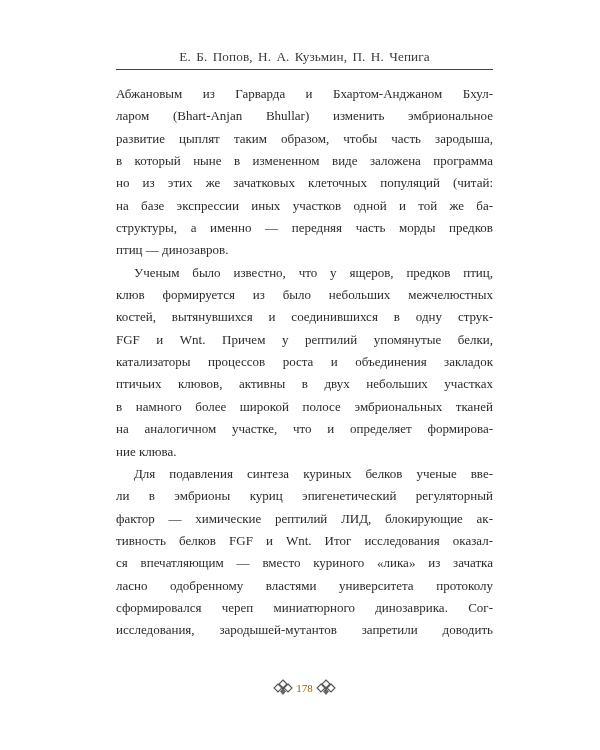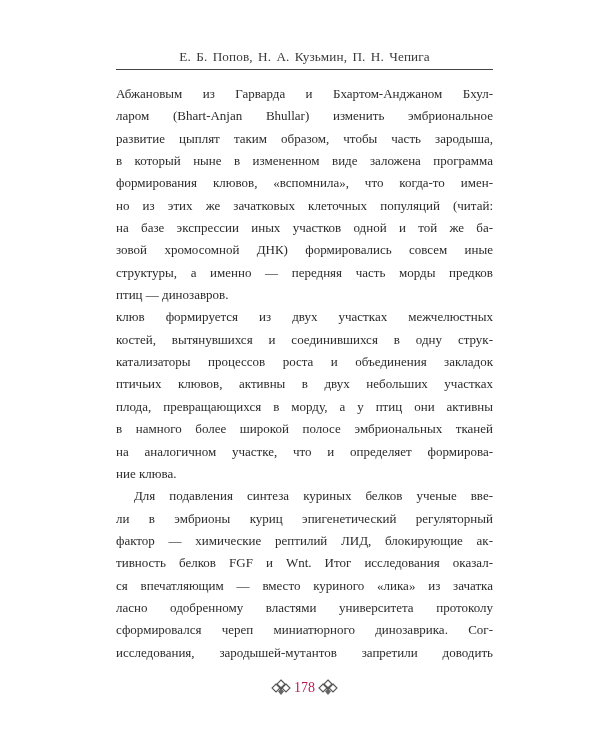--- a/index.html
+++ b/index.html
@@ -69,22 +69,22 @@
     .folio {
       position: absolute;
       top: 679px;
       left: 0;
       width: 377px;
       display: flex;
       justify-content: center;
       align-items: center;
       gap: 3px;
       font-family: "Liberation Serif", serif;
-      font-size: 14px;
-      color: #be185d;
+      font-size: 11px;
+      color: #a16207;
     }
     .ornament {
       width: 20px;
       height: 18px;
       display: inline-block;
     }
     .ornament svg { display: block; }
   </style>
 </head>
 <body>
@@ -94,34 +94,33 @@
   <div class="running-head">Е. Б. Попов,  Н. А. Кузьмин,  П. Н. Чепига</div>
   <div class="head-rule"></div>
 
   <div class="body-text">
 
     <div>
       <span class="line">Абжановым из Гарварда и Бхартом-Анджаном Бхул-</span>
       <span class="line">ларом (Bhart-Anjan Bhullar) изменить эмбриональное</span>
       <span class="line">развитие цыплят таким образом, чтобы часть зародыша,</span>
       <span class="line">в который ныне в измененном виде заложена программа</span>
-      <span class="line">формирования клювов, «вспомнила», что когда-то имен-</span>
       <span class="line">но из этих же зачатковых клеточных популяций (читай:</span>
       <span class="line">на базе экспрессии иных участков одной и той же ба-</span>
-      <span class="line">зовой хромосомной ДНК) формировались совсем иные</span>
       <span class="line">структуры, а именно — передняя часть морды предков</span>
       <span class="line last">птиц — динозавров.</span>
     </div>
 
     <div>
-      <span class="line">клюв формируется из двух участках межчелюстных</span>
+      <span class="line indent">Ученым было известно, что у ящеров, предков птиц,</span>
+      <span class="line">клюв формируется из было небольших межчелюстных</span>
       <span class="line">костей, вытянувшихся и соединившихся в одну струк-</span>
+      <span class="line">FGF и Wnt. Причем у рептилий упомянутые белки,</span>
       <span class="line">катализаторы процессов роста и объединения закладок</span>
       <span class="line">птичьих клювов, активны в двух небольших участках</span>
-      <span class="line">плода, превращающихся в морду, а у птиц они активны</span>
       <span class="line">в намного более широкой полосе эмбриональных тканей</span>
       <span class="line">на аналогичном участке, что и определяет формирова-</span>
       <span class="line last">ние клюва.</span>
     </div>
 
     <div>
       <span class="line indent">Для подавления синтеза куриных белков ученые вве-</span>
       <span class="line">ли в эмбрионы куриц эпигенетический регуляторный</span>
       <span class="line">фактор — химические рептилий ЛИД, блокирующие ак-</span>
       <span class="line">тивность белков FGF и Wnt. Итог исследования оказал-</span>

